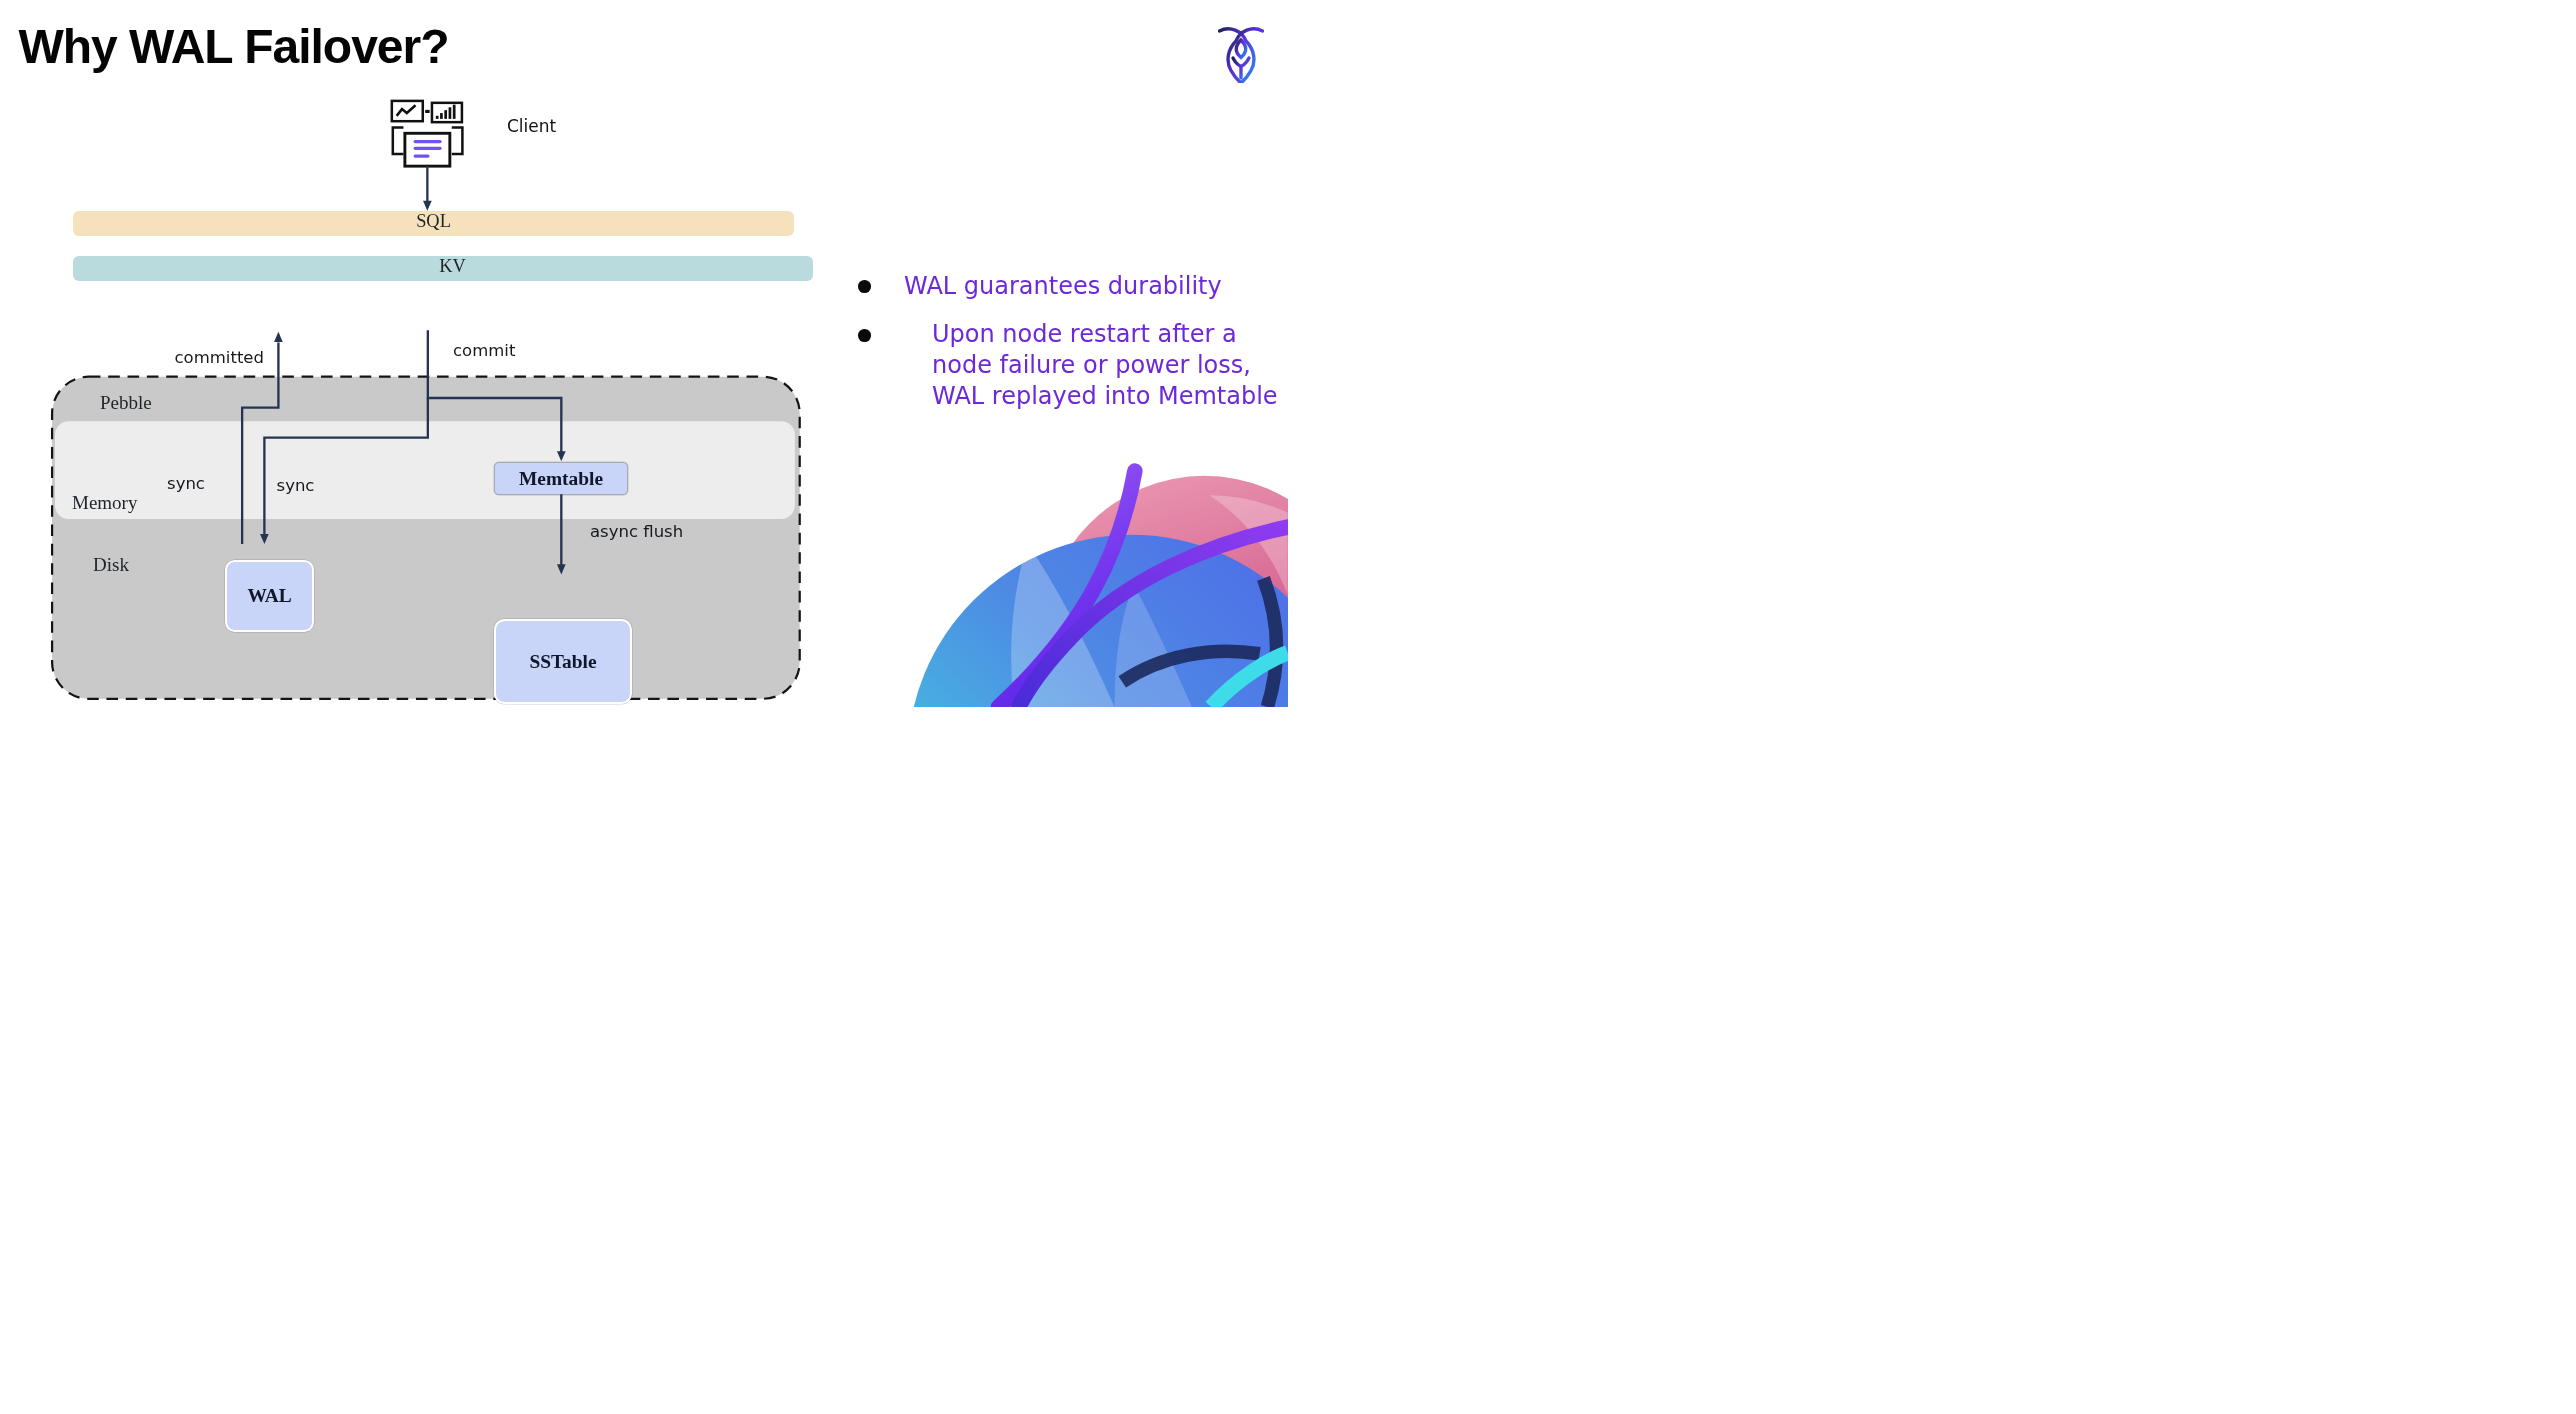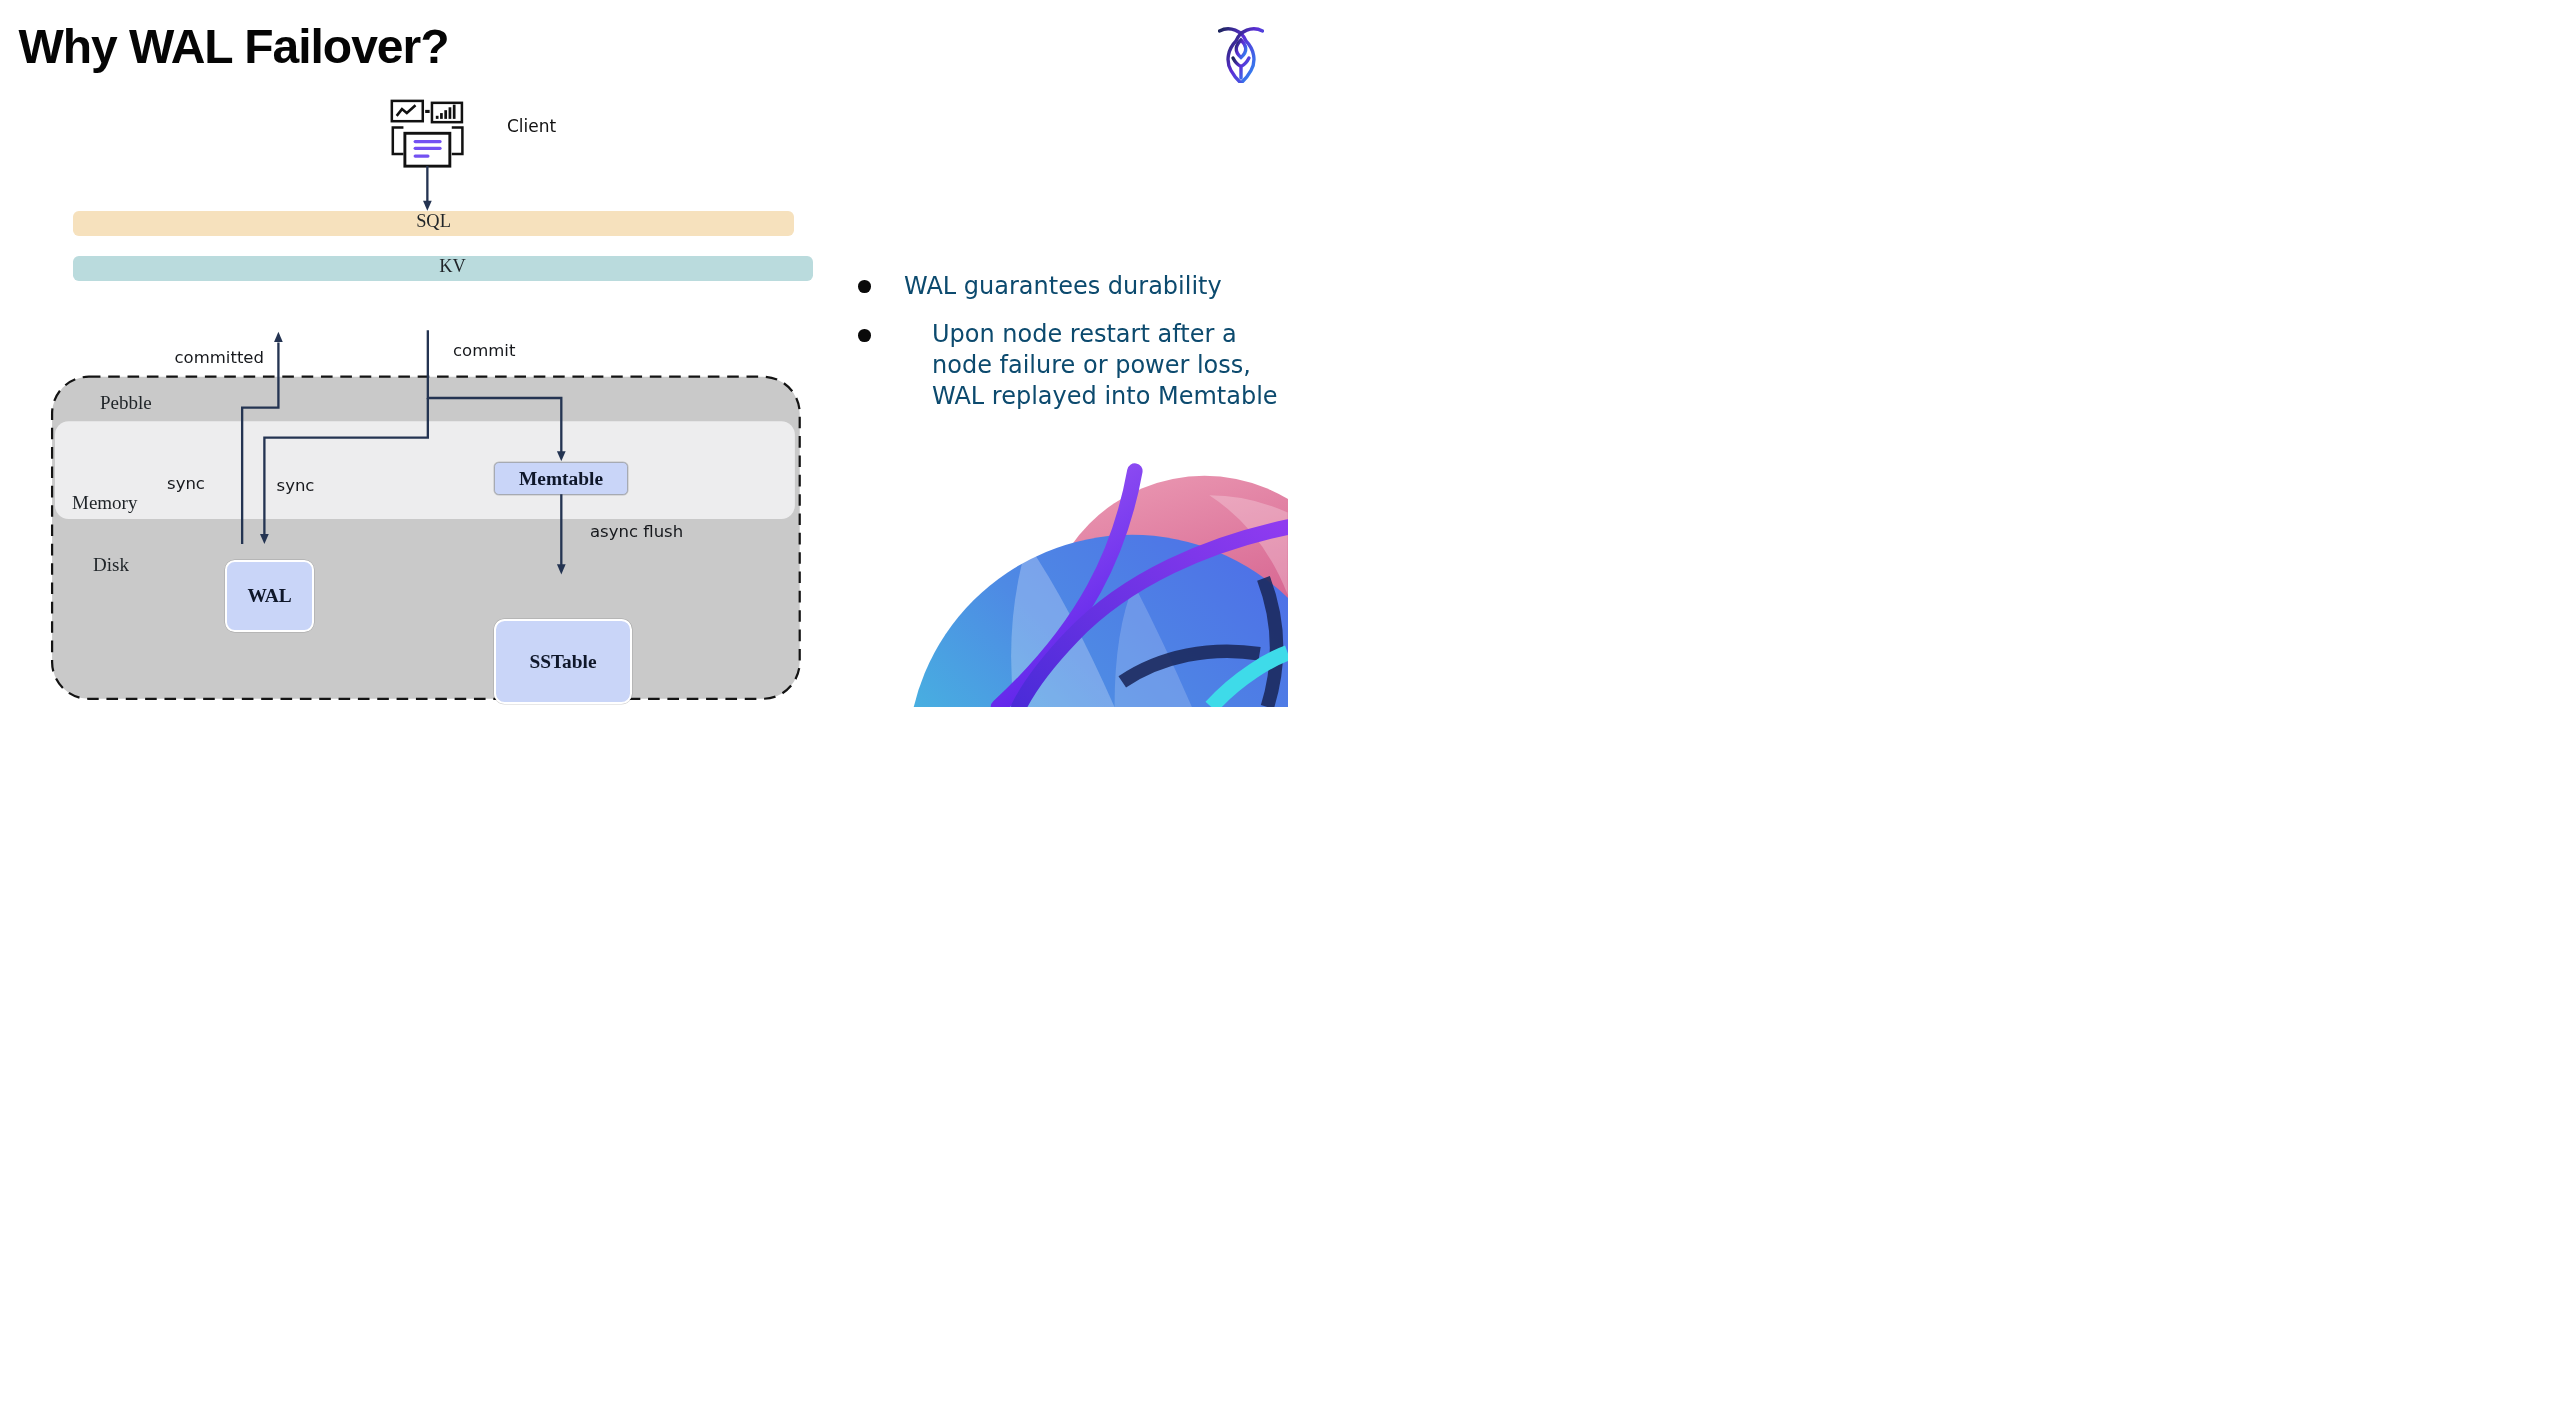--- a/index.html
+++ b/index.html
@@ -16,21 +16,21 @@
   .bar-storage{top:294px;height:36px;background:var(--bar_storage);}
   .serif-label{font-family:"Liberation Serif","DejaVu Serif",serif;font-size:19px;color:var(--label_text);}
   .edge-label{font-size:16.5px;color:#16181c;}
   .node{background:var(--box_fill);display:flex;align-items:center;justify-content:center;
         font-family:"Liberation Serif","DejaVu Serif",serif;font-weight:bold;font-size:19.4px;color:#0f172a;
         box-sizing:border-box;box-shadow:0 0 0 0.5px rgba(0,0,0,0.18);}
   .node-wal{left:225px;top:560px;width:89px;height:72px;border:2.4px solid #fff;border-radius:9.7px;}
   .node-memtable{left:494px;top:462px;width:134px;height:33px;border:1.5px solid var(--memtable_border);border-radius:4.8px;}
   .node-sstable{left:494px;top:575px;width:138px;height:85px;border:2.4px solid #fff;border-radius:10.6px;}
   .bullet-dot{width:12.6px;height:12.6px;border-radius:50%;background:#0a0a0a;}
-  .bullet-text{font-size:24px;line-height:31px;color:#0c4a6e;white-space:nowrap;}
+  .bullet-text{font-size:24px;line-height:31px;color:#6d28d9;white-space:nowrap;}
   .bullet-text span{display:block;}
   .client-label{left:507px;top:116px;font-size:17px;color:#111;}
 </style>
 </head>
 <body>
 
 <div class="slide">
 
   <svg class="abs" style="left:0;top:0;z-index:0;" width="1288" height="707" viewBox="0 0 1331 731">
     <defs>

